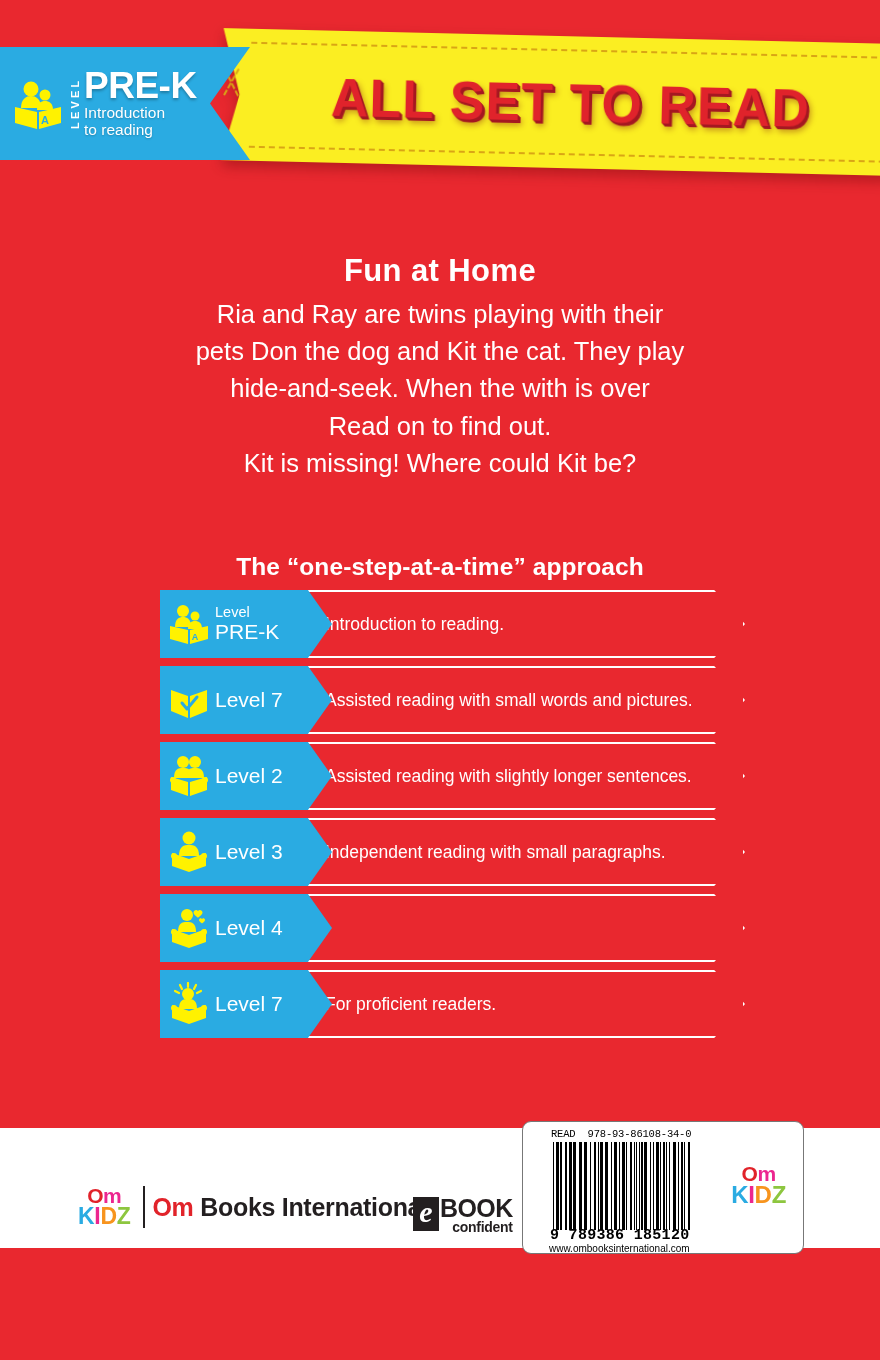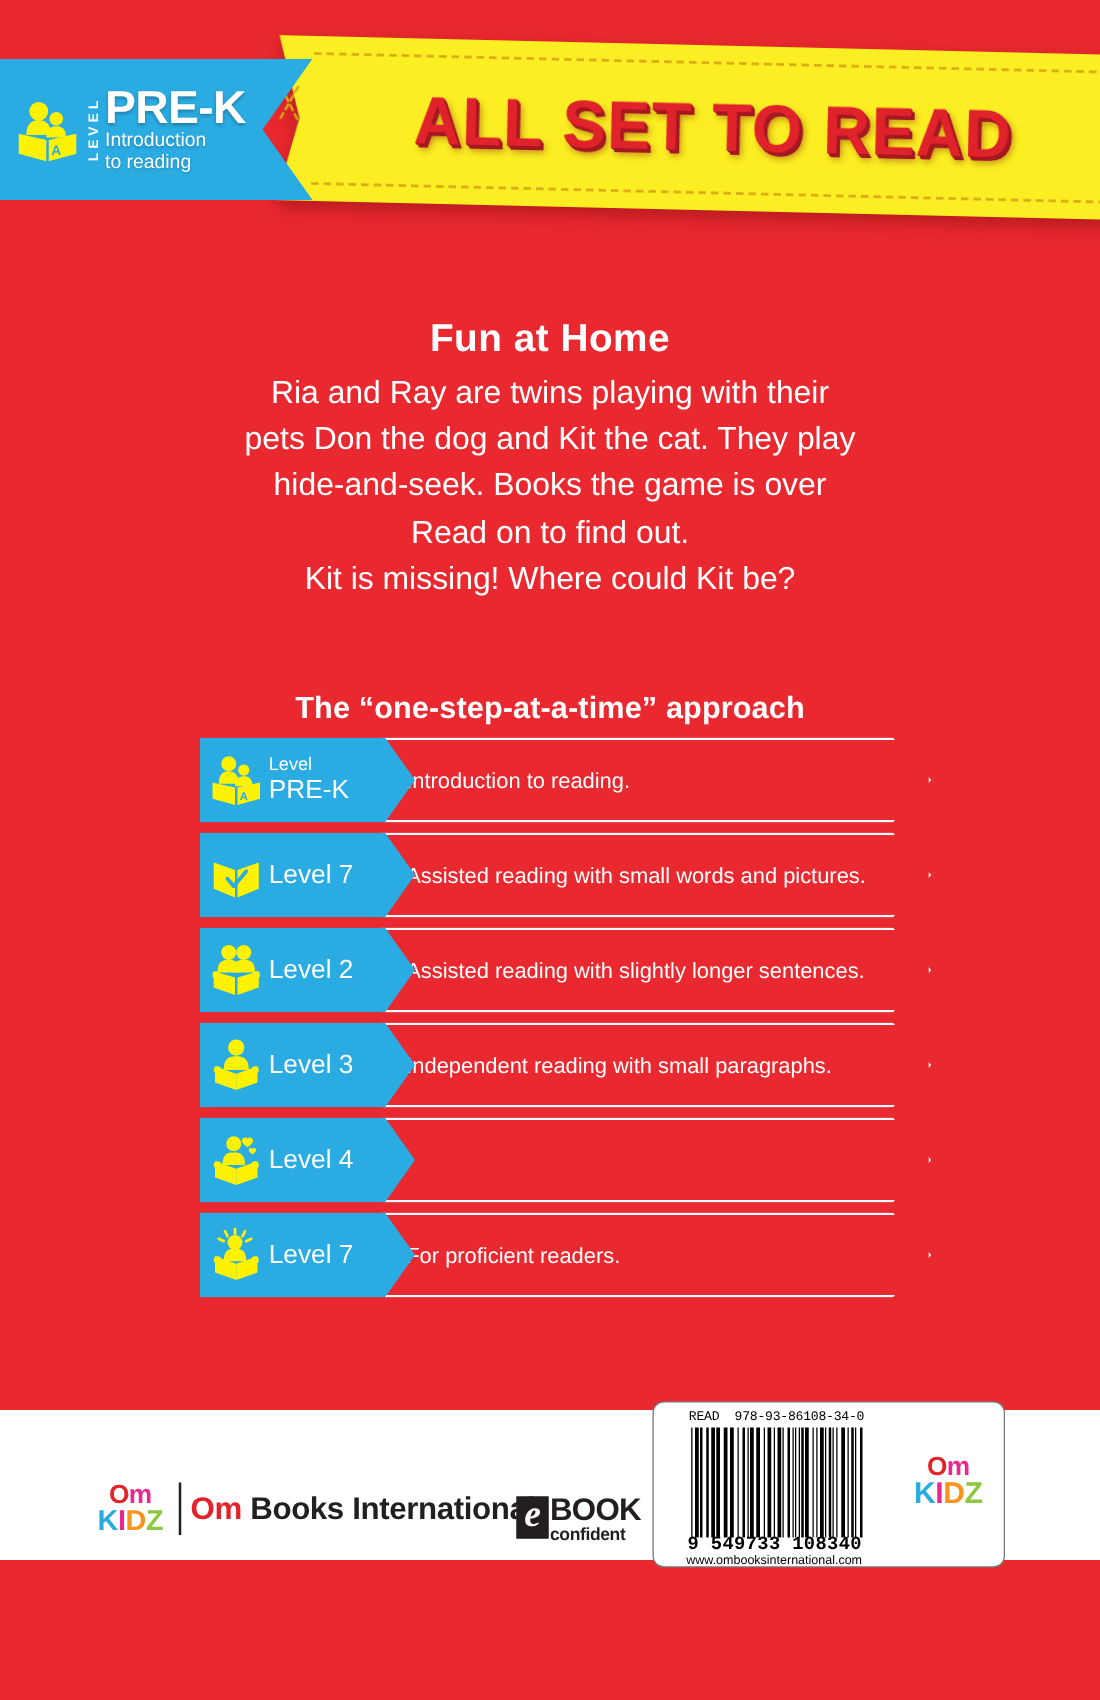--- a/index.html
+++ b/index.html
@@ -312,21 +312,21 @@
     width: 26px; height: 34px;
     background: #231F20;
     color: #ffffff;
     font-size: 30px;
     font-style: italic;
     font-weight: bold;
     line-height: 30px;
     text-align: center;
     font-family: "Liberation Serif", serif;
   }
-  .ebook-txt { line-height: 1; margin-left: 1px; }
+  .ebook-txt { line-height: 1; margin-left: 1px; text-align: right; }
   .ebook-book {
     font-size: 25px;
     font-weight: bold;
     color: #231F20;
     letter-spacing: -0.6px;
     display: block;
     line-height: 0.92;
   }
   .ebook-avail {
     font-size: 14px;
@@ -448,21 +448,21 @@
         </div>
       </div>
     </div>
   </div>
 
   <div class="synopsis">
     <div class="syn-title">Fun at Home</div>
     <div class="syn-body">
       <div>Ria and Ray are twins playing with their</div>
       <div>pets Don the dog and Kit the cat. They play</div>
-      <div>hide-and-seek. Books the game is over</div>
+      <div>hide-and-seek. When the with is over</div>
       <div>Read on to find out.</div>
       <div>Kit is missing! Where could Kit be?</div>
     </div>
   </div>
 
   <div class="approach-heading">The “one-step-at-a-time” approach</div>
 
   <div class="levels">
 
     <div class="level-row">
@@ -649,21 +649,21 @@
         <span style="left: 107px; width: 1px;"></span>
         <span style="left: 110px; width: 2px;"></span>
         <span style="left: 113px; width: 1px;"></span>
         <span style="left: 116px; width: 1px;"></span>
         <span style="left: 120px; width: 3px;"></span>
         <span style="left: 125px; width: 1px;"></span>
         <span style="left: 128px; width: 2px;"></span>
         <span style="left: 131px; width: 1px;"></span>
         <span style="left: 135px; width: 2px;"></span>
       </div>
-    <div class="bc-digits">9  549733  108340</div>
+    <div class="bc-digits">9  789386  185120</div>
     <div class="bc-url">www.ombooksinternational.com</div>
     <div class="bc-omkidz">
       <div class="om-word"><span class="c-red">O</span><span class="c-pink">m</span></div>
       <div class="kidz-word"><span class="c-blue">K</span><span class="c-pink">I</span><span class="c-orange">D</span><span class="c-green">Z</span></div>
     </div>
   </div>
 
 </div>
 
 </body></html>

